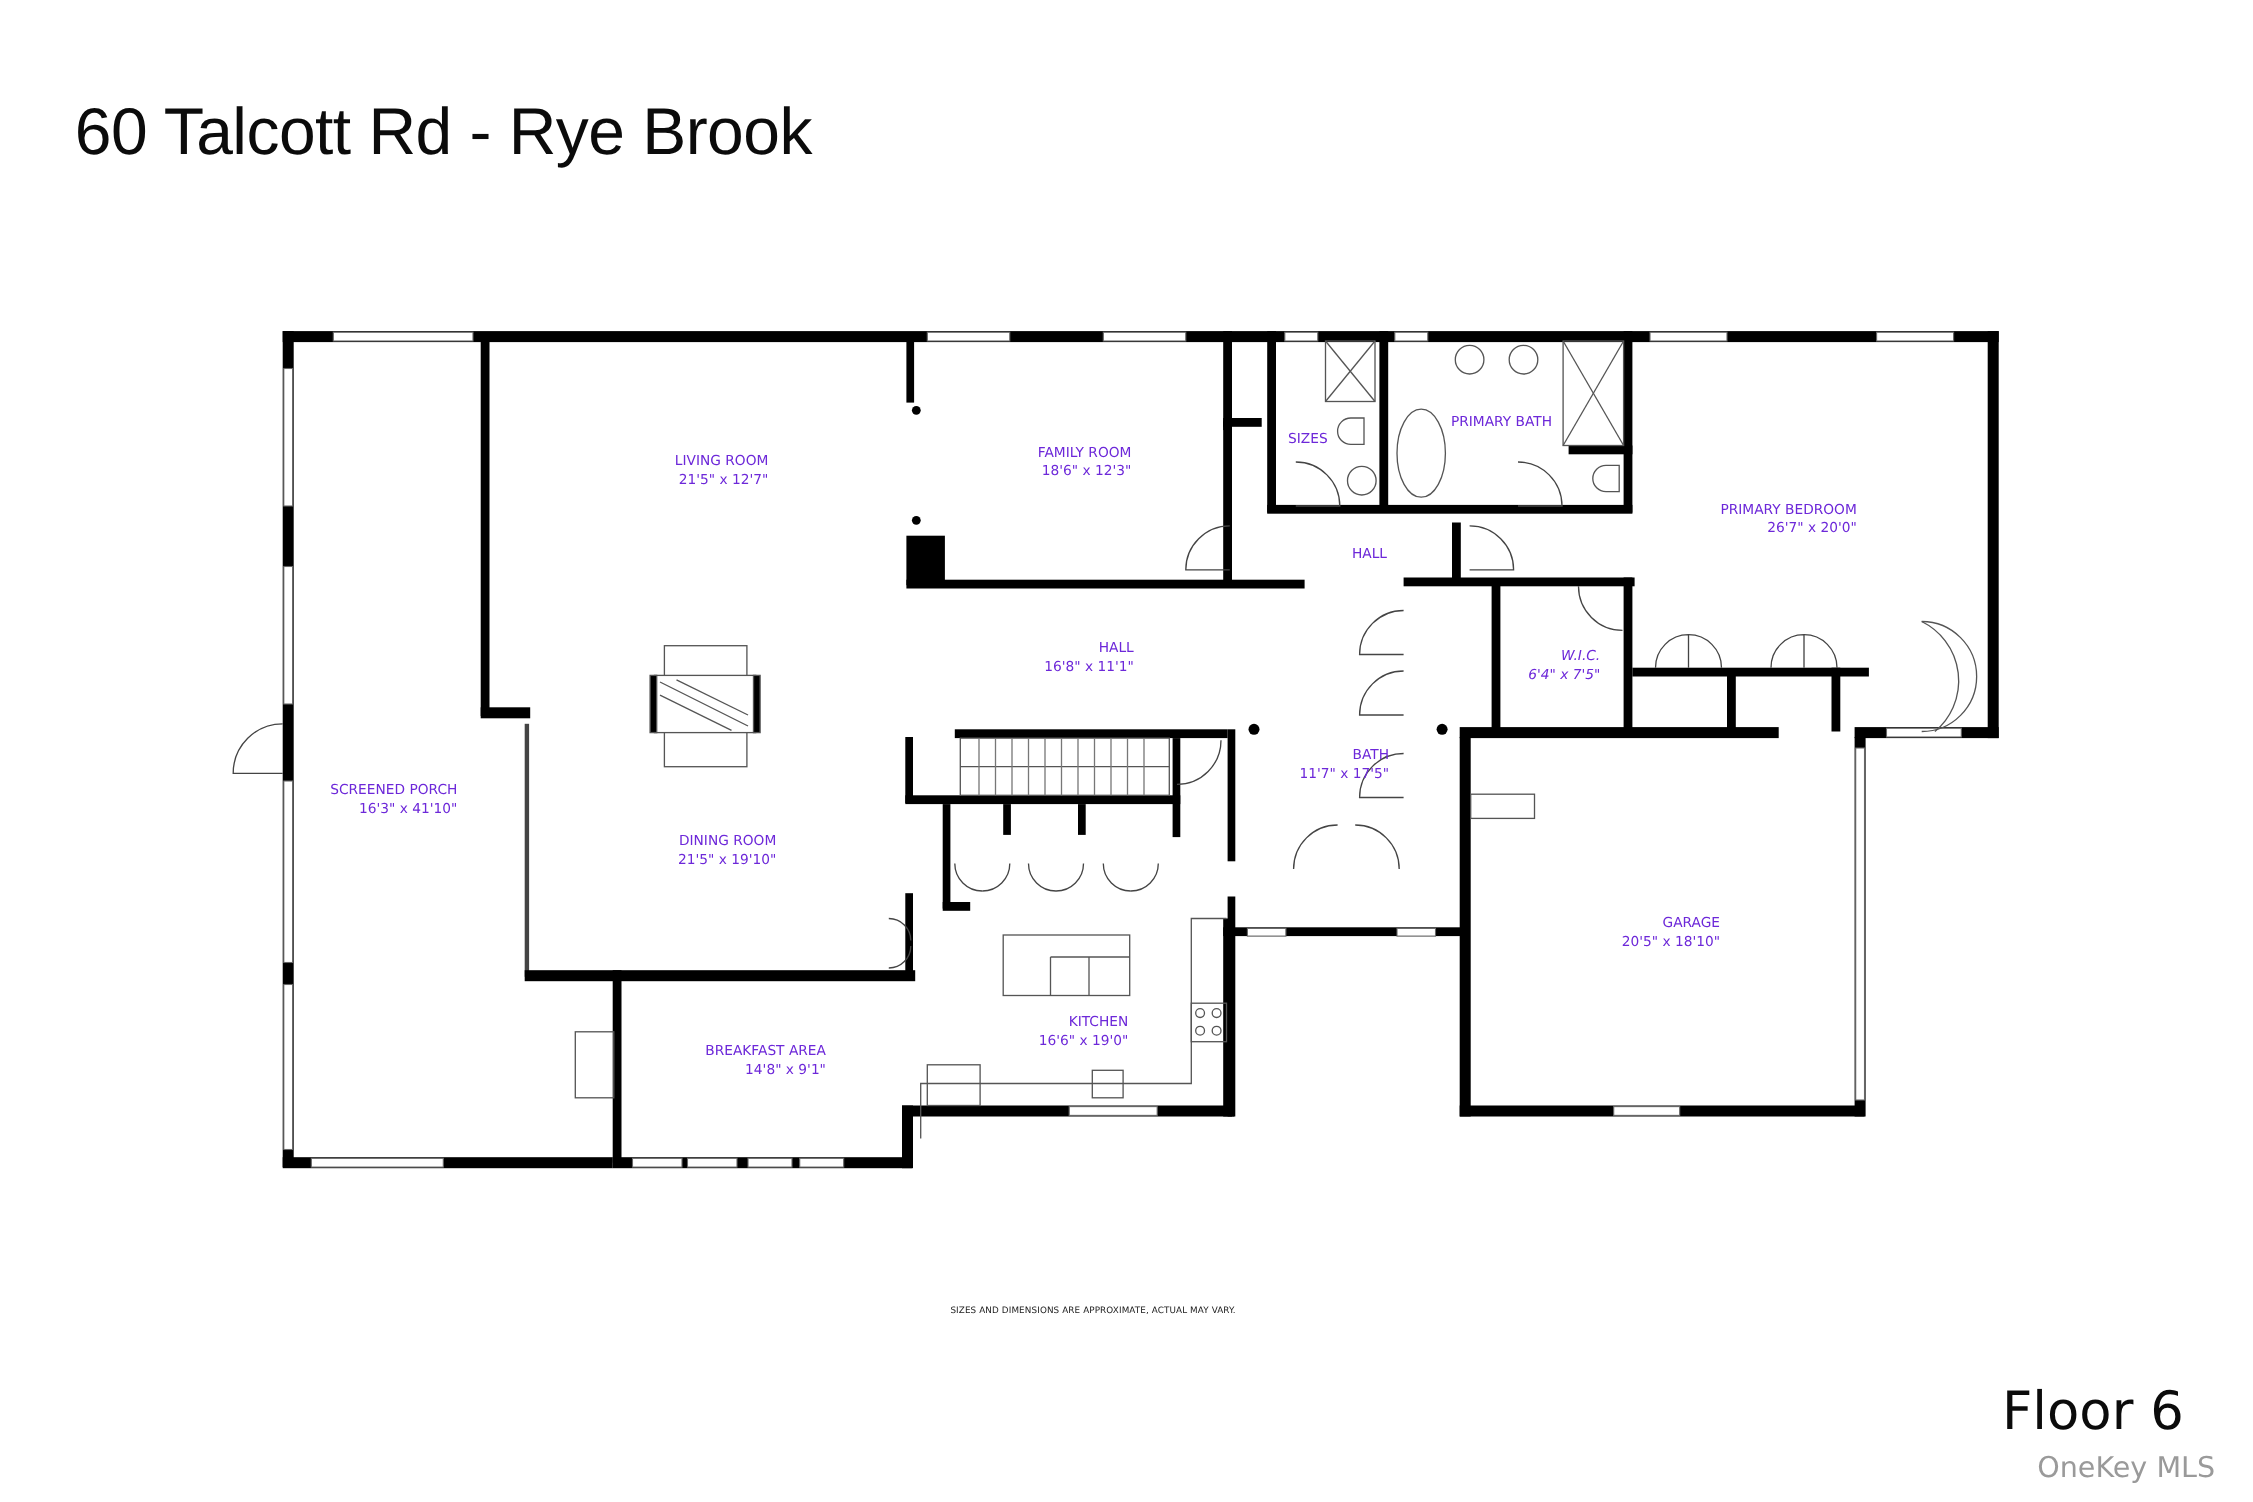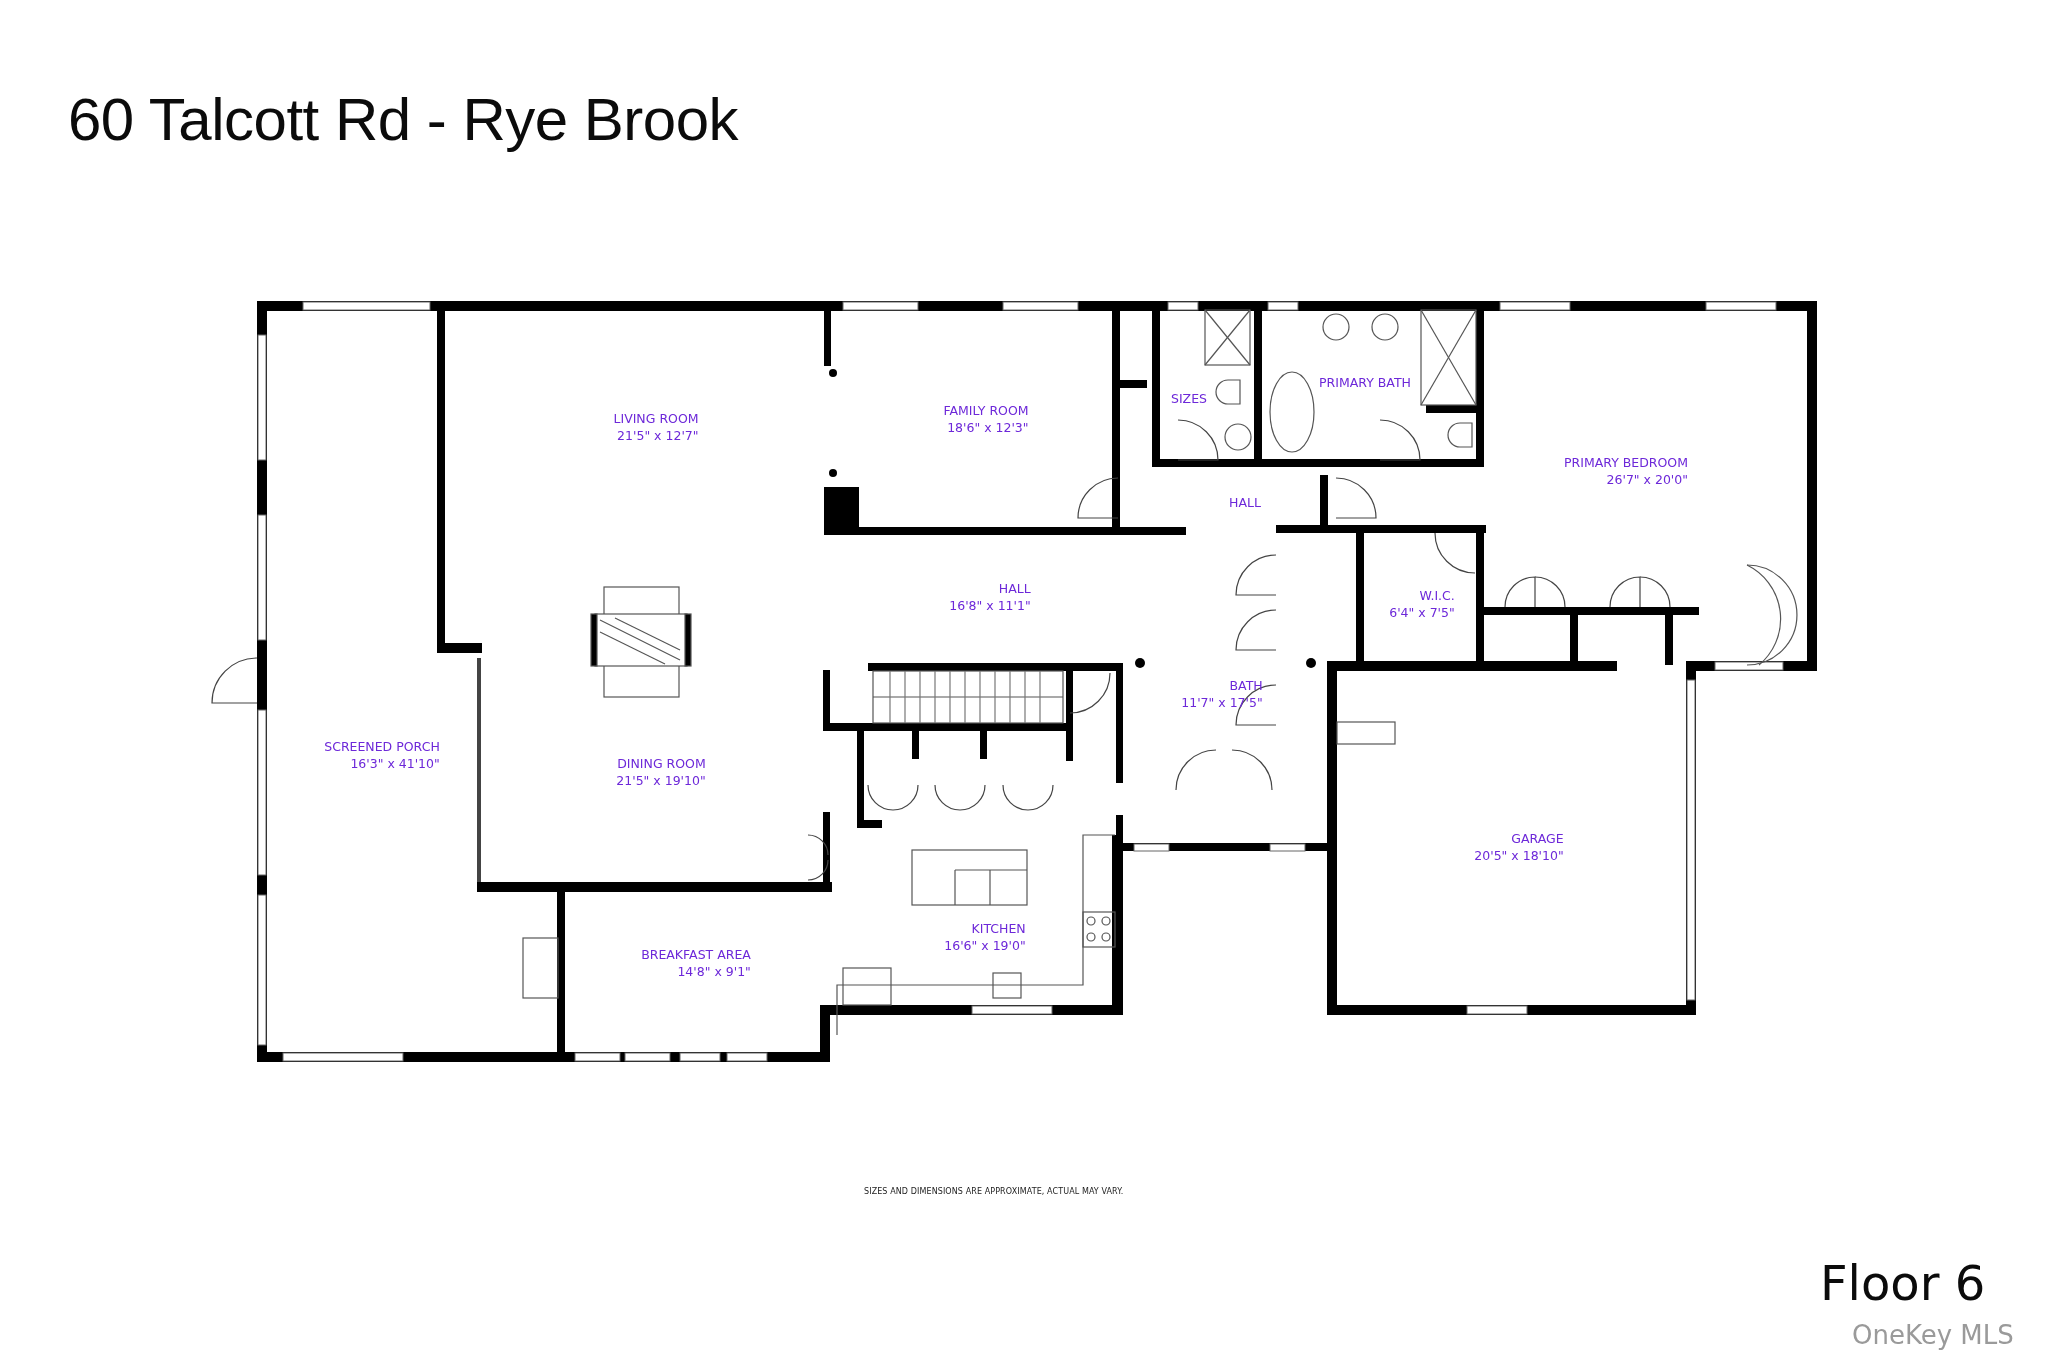--- a/index.html
+++ b/index.html
@@ -227,29 +227,29 @@
   <span>PRIMARY BEDROOM</span>
   <span class="dim">26'7" x 20'0"</span>
 </div>
 <div class="room-label" style="left:1245px; top:494px;">
   <span>HALL</span>
 </div>
 <div class="room-label" style="left:990px; top:580px;">
   <span>HALL</span>
   <span class="dim">16'8" x 11'1"</span>
 </div>
-<div class="room-label" style="left:1422px; top:587px;">
+<div class="room-label" style="left:1422px; top:587px;font-style:italic;">
   <span>W.I.C.</span>
   <span class="dim">6'4" x 7'5"</span>
 </div>
 <div class="room-label" style="left:1222px; top:677px;">
   <span>BATH</span>
   <span class="dim">11'7" x 17'5"</span>
 </div>
-<div class="room-label" style="left:358px; top:738px;margin-left:24px;">
+<div class="room-label" style="left:358px; top:709px;">
   <span>SCREENED PORCH</span>
   <span class="dim">16'3" x 41'10"</span>
 </div>
 <div class="room-label" style="left:661px; top:755px;">
   <span>DINING ROOM</span>
   <span class="dim">21'5" x 19'10"</span>
 </div>
 <div class="room-label" style="left:1519px; top:830px;">
   <span>GARAGE</span>
   <span class="dim">20'5" x 18'10"</span>

